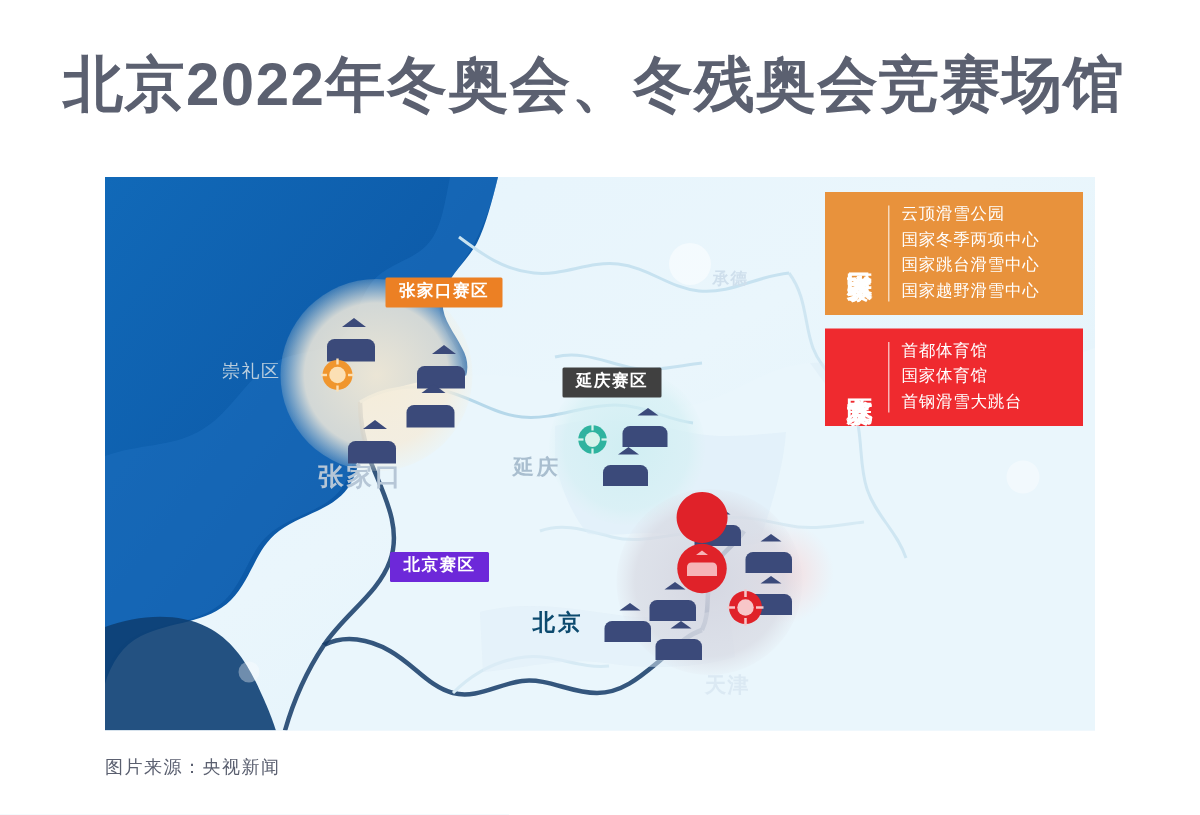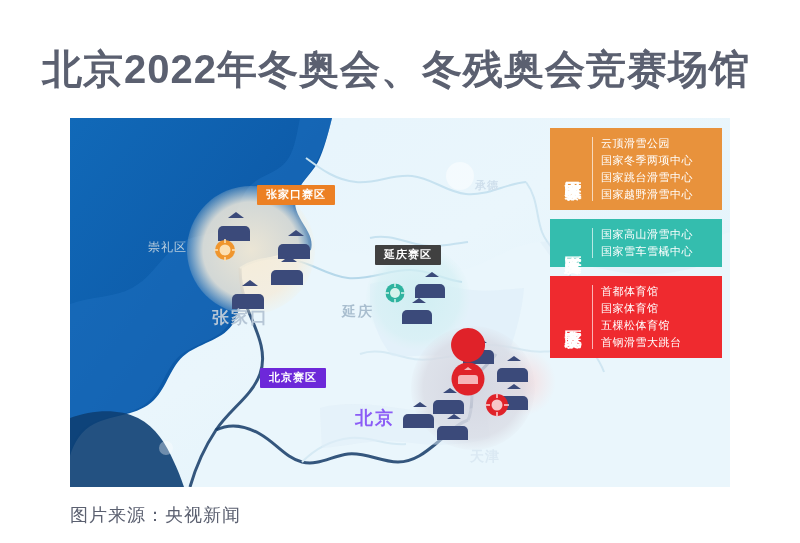--- a/index.html
+++ b/index.html
@@ -20,21 +20,20 @@
     position: absolute;
     left: 42px;
     top: 33px;
     width: 720px;
     font-size: 40px;
     font-weight: bold;
     color: #5b6070;
     letter-spacing: 1px;
     line-height: 48px;
     white-space: nowrap;
-    margin-top: 12px;
   }
 
   
   .figure {
     position: absolute;
     left: 70px;
     top: 118px;
     width: 660px;
     height: 369px;
     overflow: hidden;
@@ -69,21 +68,21 @@
   .city-label {
     position: absolute;
     font-size: 17px;
     font-weight: bold;
     color: #b6c6d6;
     letter-spacing: 2px;
     white-space: nowrap;
   }
   .city-zjk { left: 142px; top: 188px; }
   .city-yq  { left: 272px; top: 185px; font-size: 14px; color: #a9becf; }
-  .city-bj  { left: 285px; top: 288px; font-size: 18px; color: #8b5cf6; }
+  .city-bj  { left: 285px; top: 288px; font-size: 15px; color: #0c4a6e; }
   .city-cd  { left: 405px; top: 60px;  font-size: 11px; color: #cfdfec; letter-spacing: 1px; }
   .city-tj  { left: 400px; top: 330px; font-size: 14px; color: #dbe9f3; letter-spacing: 1px; }
 
   
   .legend {
     position: absolute;
     right: 8px;
     top: 10px;
     width: 172px;
   }
@@ -132,21 +131,21 @@
     line-height: 17px;
     letter-spacing: 0.5px;
     white-space: nowrap;
   }
 
   
   .caption {
     position: absolute;
     left: 70px;
     top: 503px;
-    font-size: 18px;
+    font-size: 12px;
     color: #5b6070;
     letter-spacing: 1px;
     white-space: nowrap;
   }
 </style>
 </head>
 <body>
 
 <div class="page-title">北京2022年冬奥会、冬残奥会竞赛场馆</div>
 
@@ -335,36 +334,27 @@
       <div class="legend-vtitle">张家口赛区</div>
       <div class="legend-divider"></div>
       <div class="legend-items">
         <div class="legend-item">云顶滑雪公园</div>
         <div class="legend-item">国家冬季两项中心</div>
         <div class="legend-item">国家跳台滑雪中心</div>
         <div class="legend-item">国家越野滑雪中心</div>
       </div>
     </div>
 
-    <div class="legend-panel teal">
-      <div class="legend-vtitle">延庆赛区</div>
-      <div class="legend-divider"></div>
-      <div class="legend-items">
-        <div class="legend-item">国家高山滑雪中心</div>
-        <div class="legend-item">国家雪车雪橇中心</div>
-      </div>
-    </div>
 
     <div class="legend-panel red">
       <div class="legend-vtitle">北京赛区</div>
       <div class="legend-divider"></div>
       <div class="legend-items">
         <div class="legend-item">首都体育馆</div>
         <div class="legend-item">国家体育馆</div>
-        <div class="legend-item">五棵松体育馆</div>
         <div class="legend-item">首钢滑雪大跳台</div>
       </div>
     </div>
 
   </div>
 </div>
 
 <div class="caption">图片来源：央视新闻</div>
 
 </body></html>

